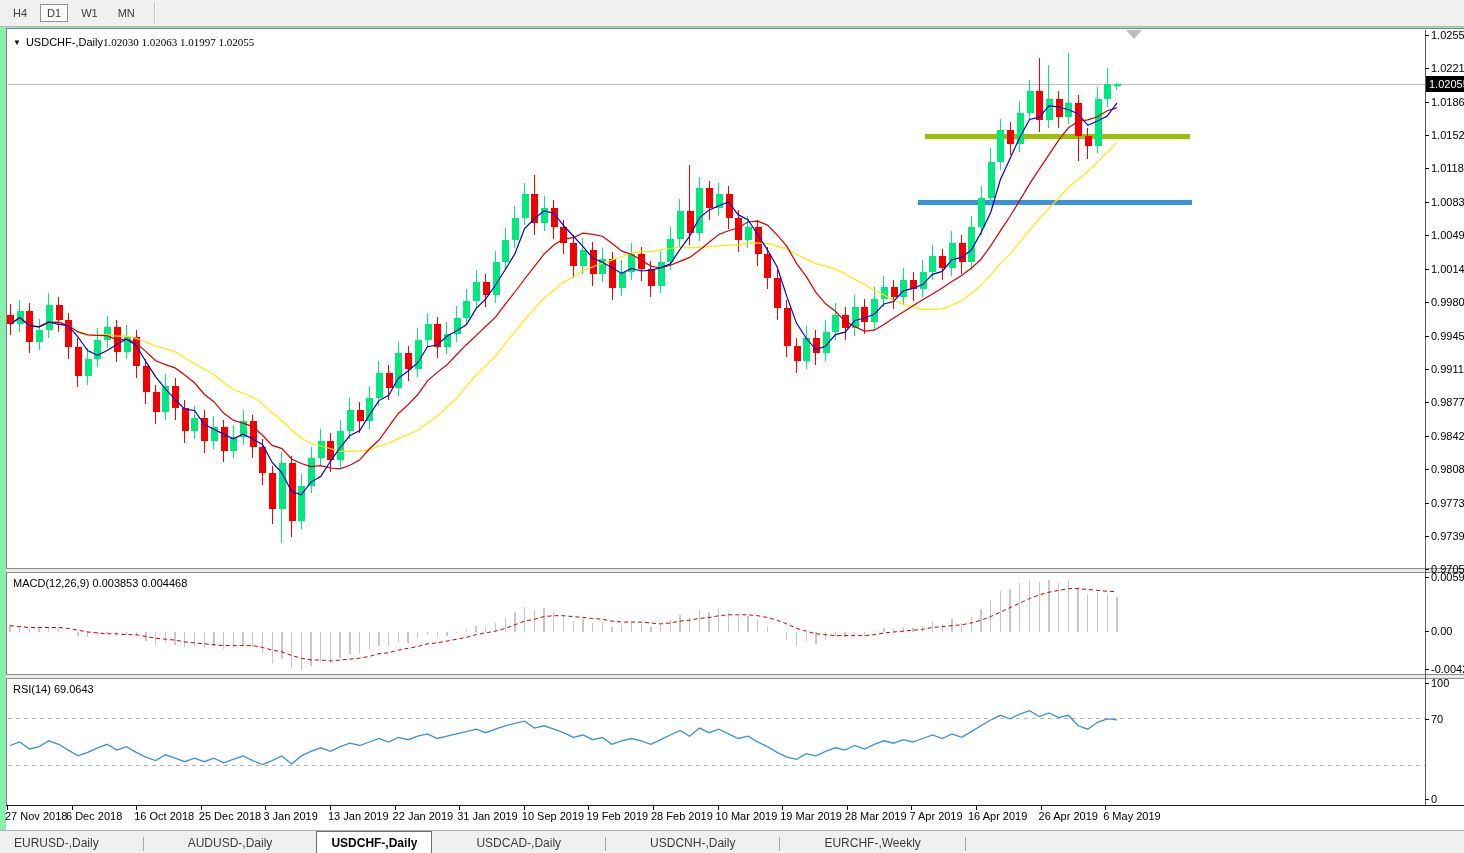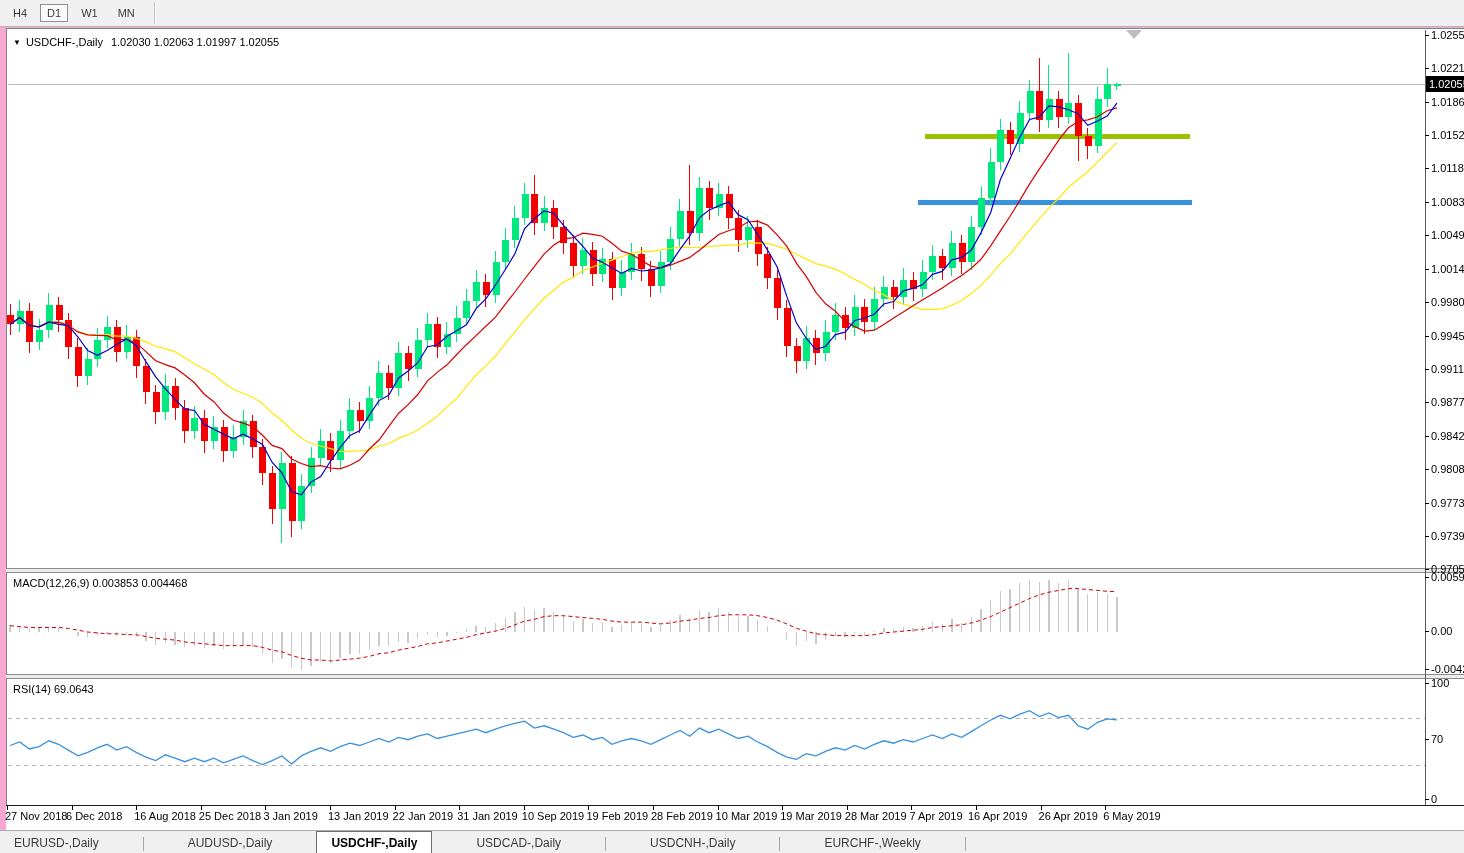--- a/index.html
+++ b/index.html
@@ -1,34 +1,34 @@
 <!DOCTYPE html>
 <html><head>
 <meta charset="utf-8">
 <style>
   html,body{margin:0;padding:0;background:#f0f0f0;}
-  #app{position:relative;width:1464px;height:853px;overflow:hidden;background:#f9a8d4;
+  #app{position:relative;width:1464px;height:853px;overflow:hidden;background:#86efac;
        font-family:"Liberation Sans",sans-serif;color:#000;}
   
   .toolbar{position:absolute;left:0;top:0;width:1464px;height:27px;background:#f0f0f0;
            border-bottom:1px solid #b5b5b5;display:flex;align-items:center;padding-left:6px;box-sizing:border-box;}
   .tf{font-family:"Liberation Sans",sans-serif;font-size:11px;color:#3c3c3c;background:transparent;
       border:1px solid transparent;padding:2px 6px;margin-right:6px;cursor:default;}
   .tf.active{border:1px solid #909090;background:#fafafa;}
   .tb-sep{width:1px;height:22px;background:#c3c3c3;margin-left:6px;border-right:1px solid #fff;}
   
   .chart-window{position:absolute;left:6px;top:28px;width:1458px;height:801px;background:#fff;
                 border-top:1px solid #828282;border-left:1px solid #828282;box-sizing:border-box;}
   svg.panel{position:absolute;left:0;z-index:2;}
   #main-svg{top:30px;height:540px;}
   #macd-svg{top:573px;height:102px;}
   #rsi-svg{top:679px;height:126px;}
   .legend{position:absolute;left:13px;top:36px;z-index:5;font-size:11px;color:#000;}
   .legend .dd{font-size:8px;margin-right:5px;vertical-align:1px;}
-  .legend .ohlc{margin-left:8px;}
+  .legend .ohlc{font-family:Liberation Serif, serif;}
   .ind-label{position:absolute;left:13px;z-index:5;font-size:11px;color:#000;}
   #macd-label{top:577px;}
   #rsi-label{top:683px;}
   .marker{position:absolute;left:1126px;top:30px;width:0;height:0;z-index:4;
           border-left:8px solid transparent;border-right:8px solid transparent;border-top:9px solid #bdbdbd;}
   .hline{position:absolute;height:5px;z-index:1;}
   .price-tag{position:absolute;left:1426px;top:76px;width:38px;height:16px;background:#000;color:#fff;
              z-index:6;font-size:11px;line-height:16px;text-align:left;padding-left:3px;}
   .sep{position:absolute;left:6px;width:1458px;height:3px;background:#ececec;z-index:3;
        border-top:1px solid #8c8c8c;border-bottom:1px solid #8c8c8c;box-sizing:content-box;}
@@ -457,28 +457,28 @@
       <div class="axlab" style="top: 396px;">0.98770</div>
       <div class="axlab" style="top: 429.982px;">0.98420</div>
       <div class="axlab" style="top: 462.992px;">0.98080</div>
       <div class="axlab" style="top: 496.974px;">0.97730</div>
       <div class="axlab" style="top: 529.984px;">0.97390</div>
       <div class="axlab" style="top: 562.995px;">0.97050</div>
       <div class="axlab" style="top: 571.001px;">0.00597</div>
       <div class="axlab" style="top: 625px;">0.00</div>
       <div class="axlab" style="top: 663.378px;">-0.004243</div>
       <div class="axlab" style="top: 677px;">100</div>
-      <div class="axlab" style="top: 733px;">70</div>
+      <div class="axlab" style="top: 713px;">70</div>
       <div class="axlab" style="top: 758.2px; margin-left: 40px;">30</div>
       <div class="axlab" style="top: 793px;">0</div>
       <div class="datelab" style="left: 5px;">27 Nov 2018</div>
       <div class="datetick" style="left: 7px;"></div>
       <div class="datelab" style="left: 66px;">6 Dec 2018</div>
       <div class="datetick" style="left: 71.6px;"></div>
-      <div class="datelab" style="left: 134.2px;">16 Aug 2018</div>
+      <div class="datelab" style="left: 134.2px;">16 Oct 2018</div>
       <div class="datetick" style="left: 136.2px;"></div>
       <div class="datelab" style="left: 198.8px;">25 Dec 2018</div>
       <div class="datetick" style="left: 200.8px;"></div>
       <div class="datelab" style="left: 263.4px;">3 Jan 2019</div>
       <div class="datetick" style="left: 265.4px;"></div>
       <div class="datelab" style="left: 328px;">13 Jan 2019</div>
       <div class="datetick" style="left: 330px;"></div>
       <div class="datelab" style="left: 392.6px;">22 Jan 2019</div>
       <div class="datetick" style="left: 394.6px;"></div>
       <div class="datelab" style="left: 457.2px;">31 Jan 2019</div>

